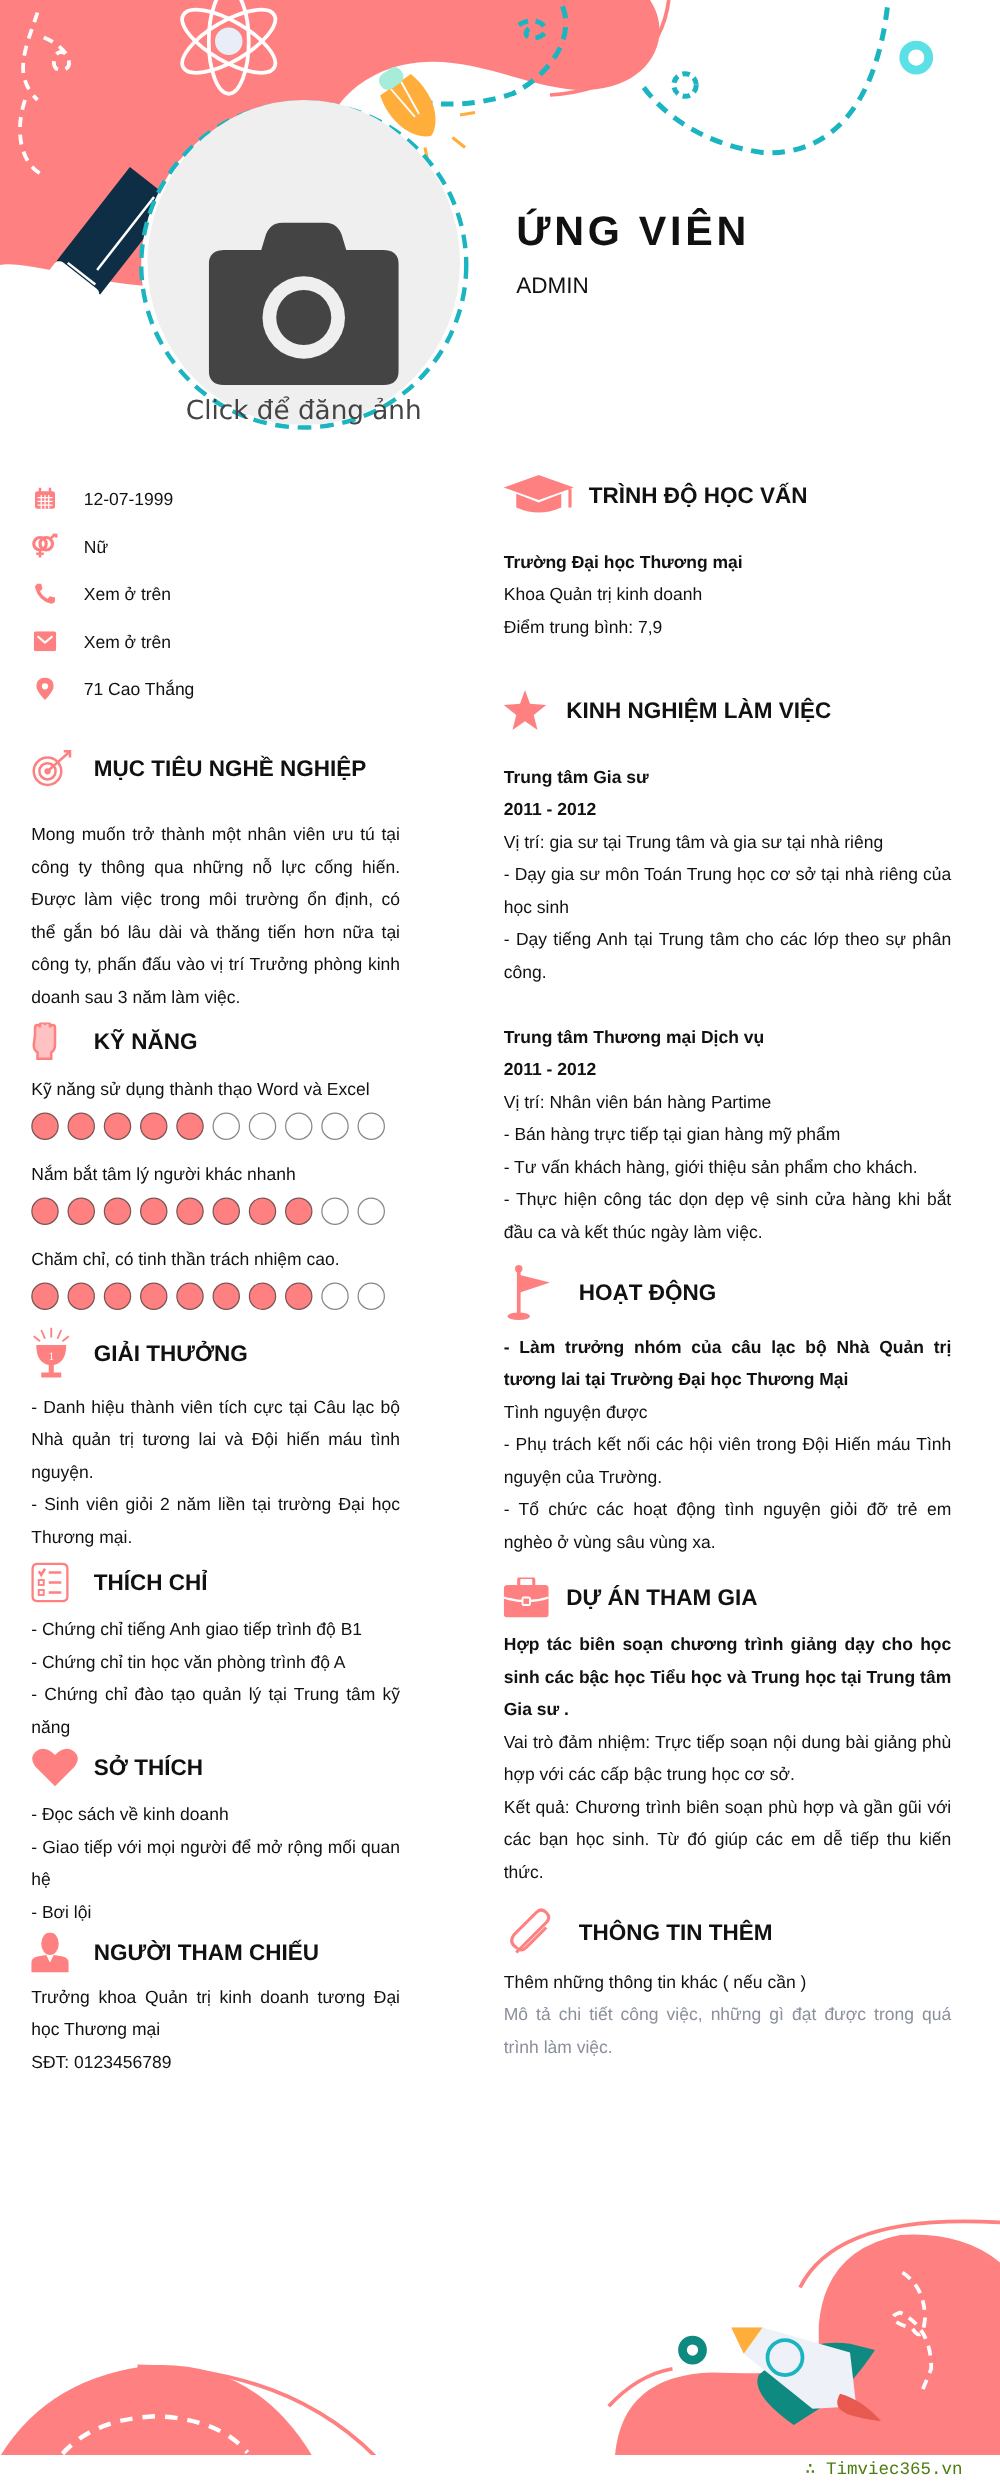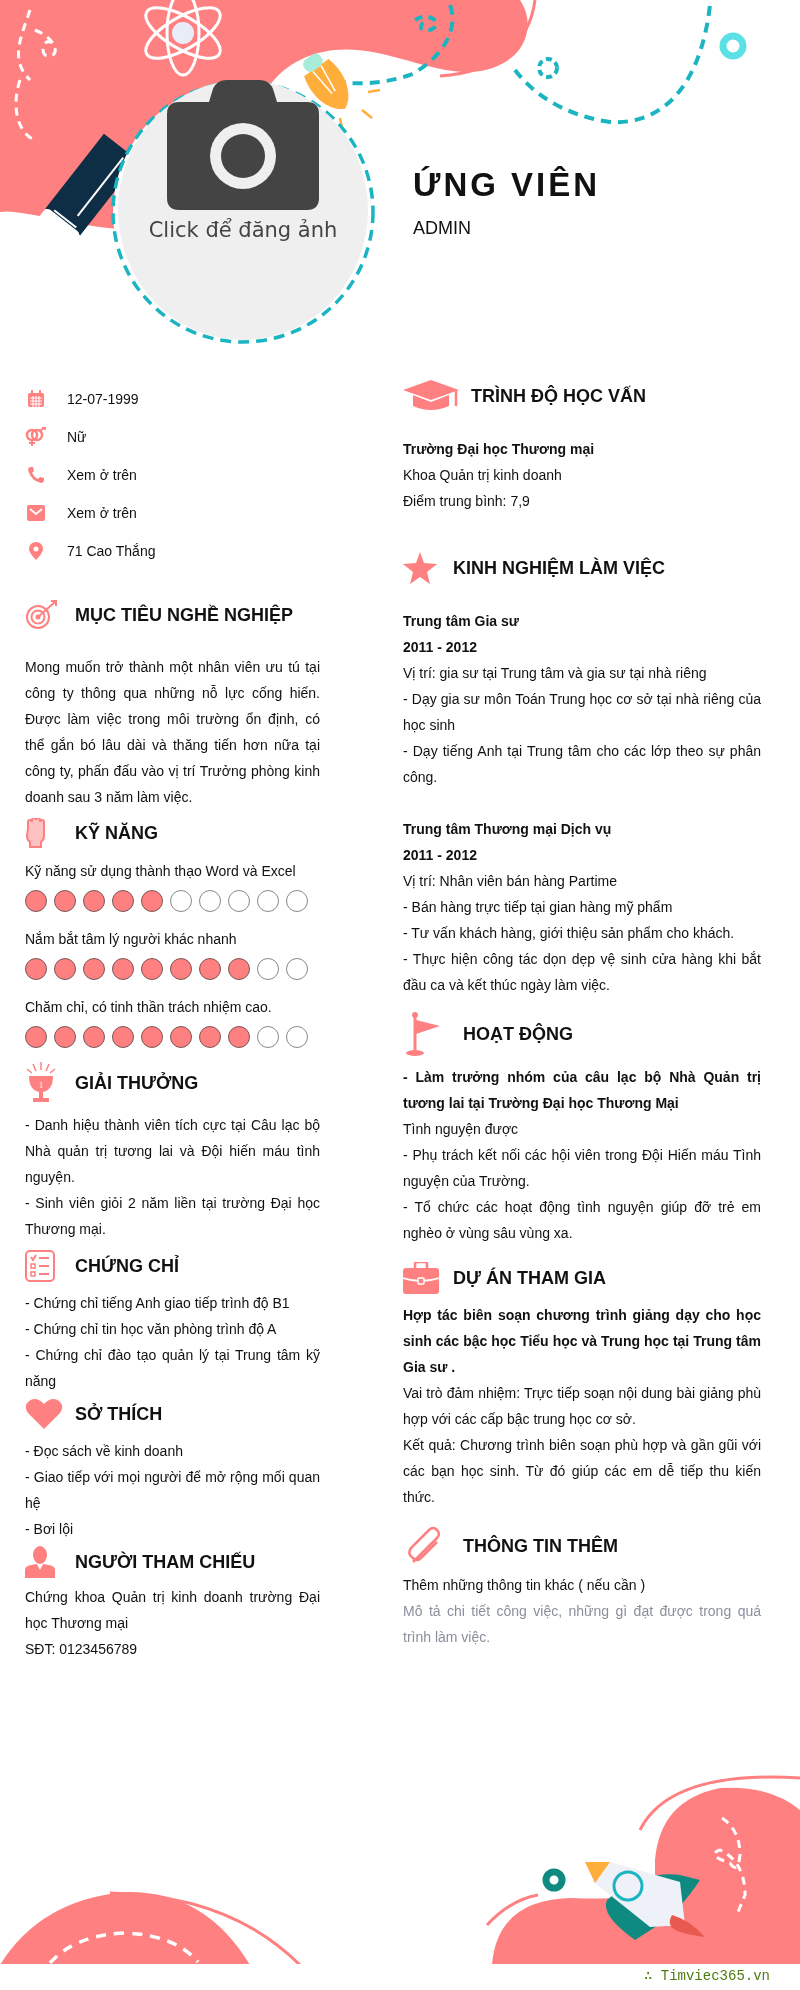--- a/index.html
+++ b/index.html
@@ -1,19 +1,19 @@
 <!DOCTYPE html>
 <html><head>
 <meta charset="utf-8">
 <style>
   * { box-sizing: border-box; margin: 0; padding: 0; }
   body { width: 800px; height: 1990px; background: #ffffff; font-family: "Liberation Sans", sans-serif; color: #111; position: relative; overflow: hidden; }
   .page { position: relative; width: 800px; height: 1990px; }
   .deco { position: absolute; left: 0; top: 0; }
-  .avatar { position: absolute; left: 118px; top: 80px; width: 250px; height: 260px; border-radius: 50%; background: #efefef; display: flex; flex-direction: column; align-items: center; justify-content: flex-start; cursor: pointer; }
+  .avatar { position: absolute; left: 118px; top: 80px; width: 250px; height: 260px; border-radius: 50%; background: #efefef; display: flex; flex-direction: column; align-items: center; justify-content: flex-end; cursor: pointer; }
   .avatar-label { font-family: "DejaVu Sans", sans-serif; font-size: 21px; color: #444; margin-top: 8px; }
   .header-name { position: absolute; left: 413px; top: 166px; font-size: 33px; font-weight: bold; letter-spacing: 3px; color: #111; }
   .header-role { position: absolute; left: 413px; top: 218px; font-size: 18px; color: #111; }
 
   .col-left { position: absolute; left: 25px; top: 380px; width: 295px; }
   .col-right { position: absolute; left: 403px; top: 380px; width: 358px; }
 
   .info-row { display: flex; align-items: center; height: 38px; }
   .info-icon { width: 22px; height: 22px; margin-right: 20px; display: flex; align-items: center; justify-content: center; }
   .info-text { font-size: 14px; color: #111; }
@@ -217,21 +217,21 @@
     <div style="margin-top:8px;">
       <div class="sec-head">
         <span class="sec-icon">
           <svg width="30" height="32" viewBox="0 0 30 32">
               <rect x="1" y="1" width="28" height="30" rx="4" fill="none" stroke="#ff8080" stroke-width="2"></rect>
               <path d="M6 7 L8 10 L11 5 M14 8 H24 M14 16 H24 M14 24 H24" stroke="#ff8080" stroke-width="2" fill="none"></path>
               <rect x="6" y="14" width="4" height="4" fill="none" stroke="#ff8080" stroke-width="1.5"></rect>
               <rect x="6" y="22" width="4" height="4" fill="none" stroke="#ff8080" stroke-width="1.5"></rect>
             </svg>
         </span>
-        <span class="sec-title">CHỨNG CHỈ</span>
+        <span class="sec-title">THÍCH CHỈ</span>
       </div>
       <div style="margin-top:8px;">
         <p class="txt">- Chứng chỉ tiếng Anh giao tiếp trình độ B1</p>
         <p class="txt">- Chứng chỉ tin học văn phòng trình độ A</p>
         <p class="txt">- Chứng chỉ đào tạo quản lý tại Trung tâm kỹ năng</p>
       </div>
     </div>
 
     <div style="margin-top:4px;">
       <div class="sec-head">
@@ -253,21 +253,21 @@
       <div class="sec-head">
         <span class="sec-icon">
           <svg width="30" height="32" viewBox="0 0 30 32">
               <ellipse cx="15" cy="9" rx="7" ry="9" fill="#ff8080"></ellipse>
               <path d="M0 32 V24 Q0 20 6 19 L12 18 L15 24 L18 18 L24 19 Q30 20 30 24 V32 Z" fill="#ff8080"></path>
             </svg>
         </span>
         <span class="sec-title">NGƯỜI THAM CHIẾU</span>
       </div>
       <div style="margin-top:6px;">
-        <p class="txt">Chứng khoa Quản trị kinh doanh trường Đại học Thương mại</p>
+        <p class="txt">Trưởng khoa Quản trị kinh doanh tương Đại học Thương mại</p>
         <p class="txt">SĐT: 0123456789</p>
       </div>
     </div>
   </div>
 
   <div class="col-right">
 
     <div>
       <div class="sec-head">
         <span class="sec-icon" style="width:62px;">
@@ -321,21 +321,21 @@
               <path d="M13 8 L37 14 L13 22 Z" fill="#ff8080"></path>
               <ellipse cx="12" cy="41" rx="9" ry="3" fill="#ff8080"></ellipse>
             </svg>
         </span>
         <span class="sec-title">HOẠT ĐỘNG</span>
       </div>
       <div style="margin-top:8px;">
         <p class="txt bold">- Làm trưởng nhóm của câu lạc bộ Nhà Quản trị tương lai tại Trường Đại học Thương Mại</p>
         <p class="txt">Tình nguyện được</p>
         <p class="txt">- Phụ trách kết nối các hội viên trong Đội Hiến máu Tình nguyện của Trường.</p>
-        <p class="txt">- Tổ chức các hoạt động tình nguyện giúp đỡ trẻ em nghèo ở vùng sâu vùng xa.</p>
+        <p class="txt">- Tổ chức các hoạt động tình nguyện giỏi đỡ trẻ em nghèo ở vùng sâu vùng xa.</p>
       </div>
     </div>
 
     <div style="margin-top:16px;">
       <div class="sec-head">
         <span class="sec-icon">
           <svg width="36" height="32" viewBox="0 0 36 32">
               <path d="M12 6 V2 Q12 0 14 0 H22 Q24 0 24 2 V6" stroke="#ff8080" stroke-width="2.5" fill="none"></path>
               <rect x="0" y="6" width="36" height="26" rx="3" fill="#ff8080"></rect>
               <path d="M0 16 Q18 22 36 16" stroke="#fff" stroke-width="1.8" fill="none"></path>

